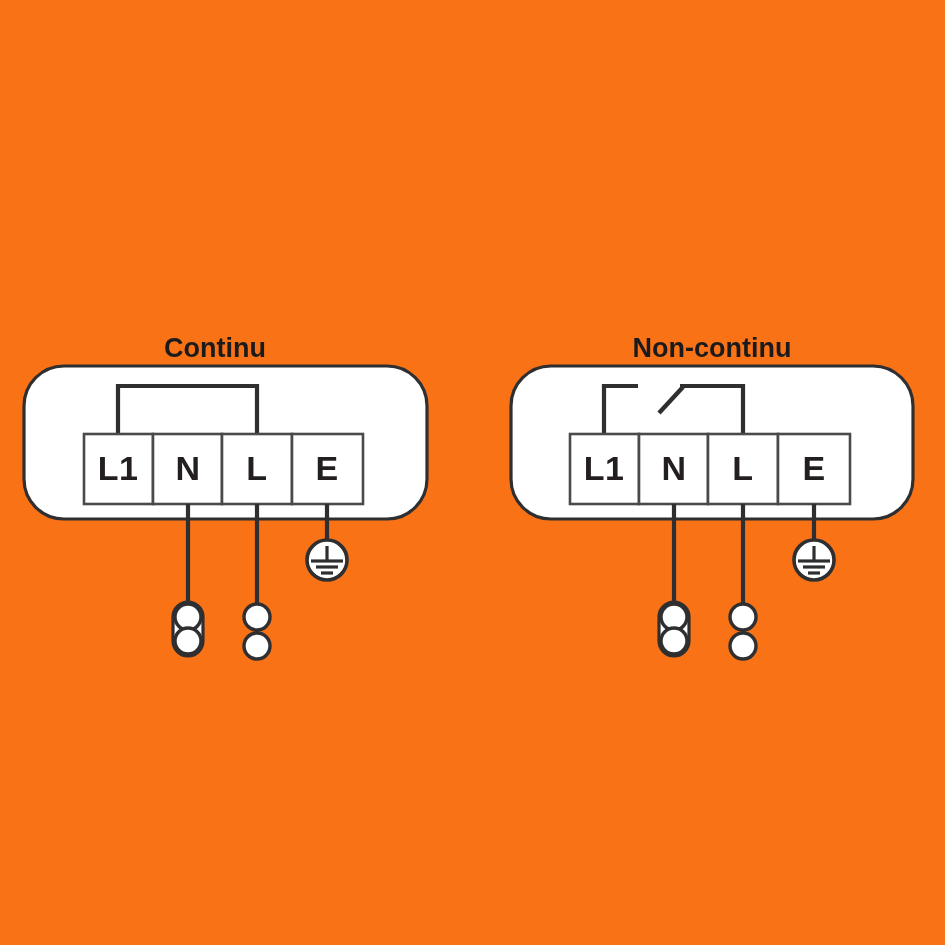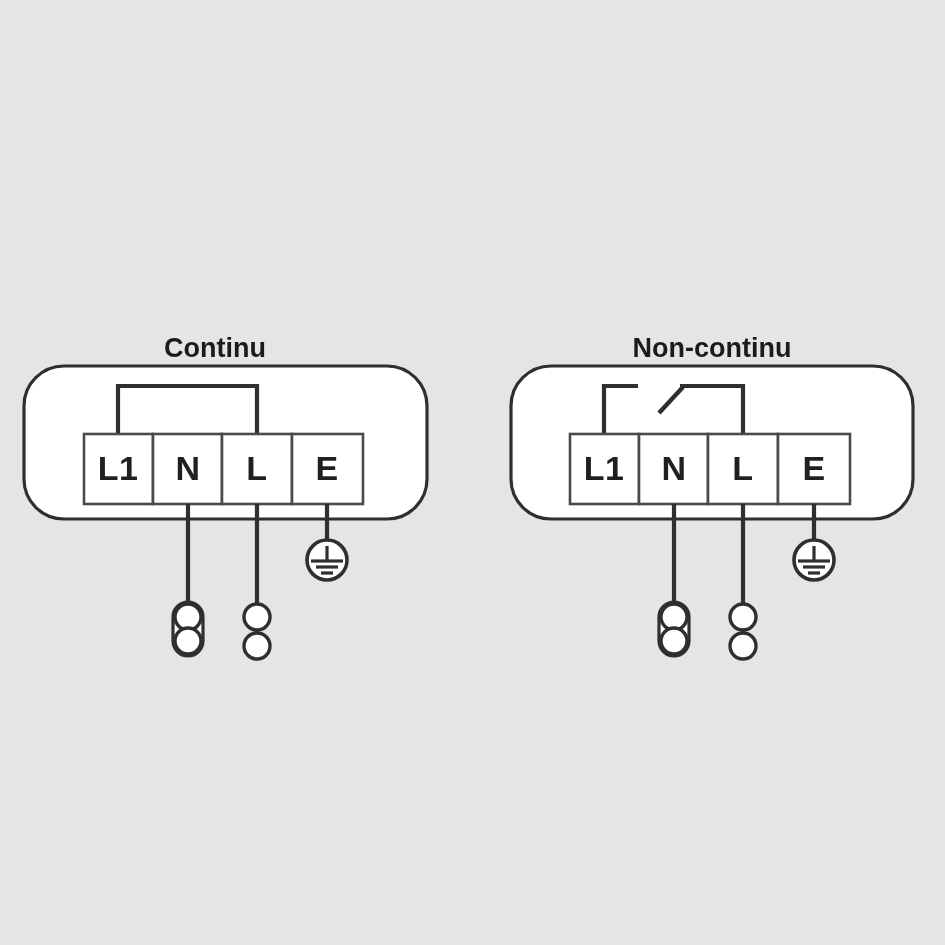--- a/index.html
+++ b/index.html
@@ -11,21 +11,21 @@
   body {
     width: 945px;
     height: 945px;
     font-family: "Liberation Sans", sans-serif;
     overflow: hidden;
   }
   #stage {
     position: relative;
     width: 945px;
     height: 945px;
-    background: #e5e5e5;
+    background: #f97316;
   }
   svg#diagram {
     position: absolute;
     left: 0;
     top: 0;
     width: 945px;
     height: 945px;
     display: block;
   }
   .panel-shell {

